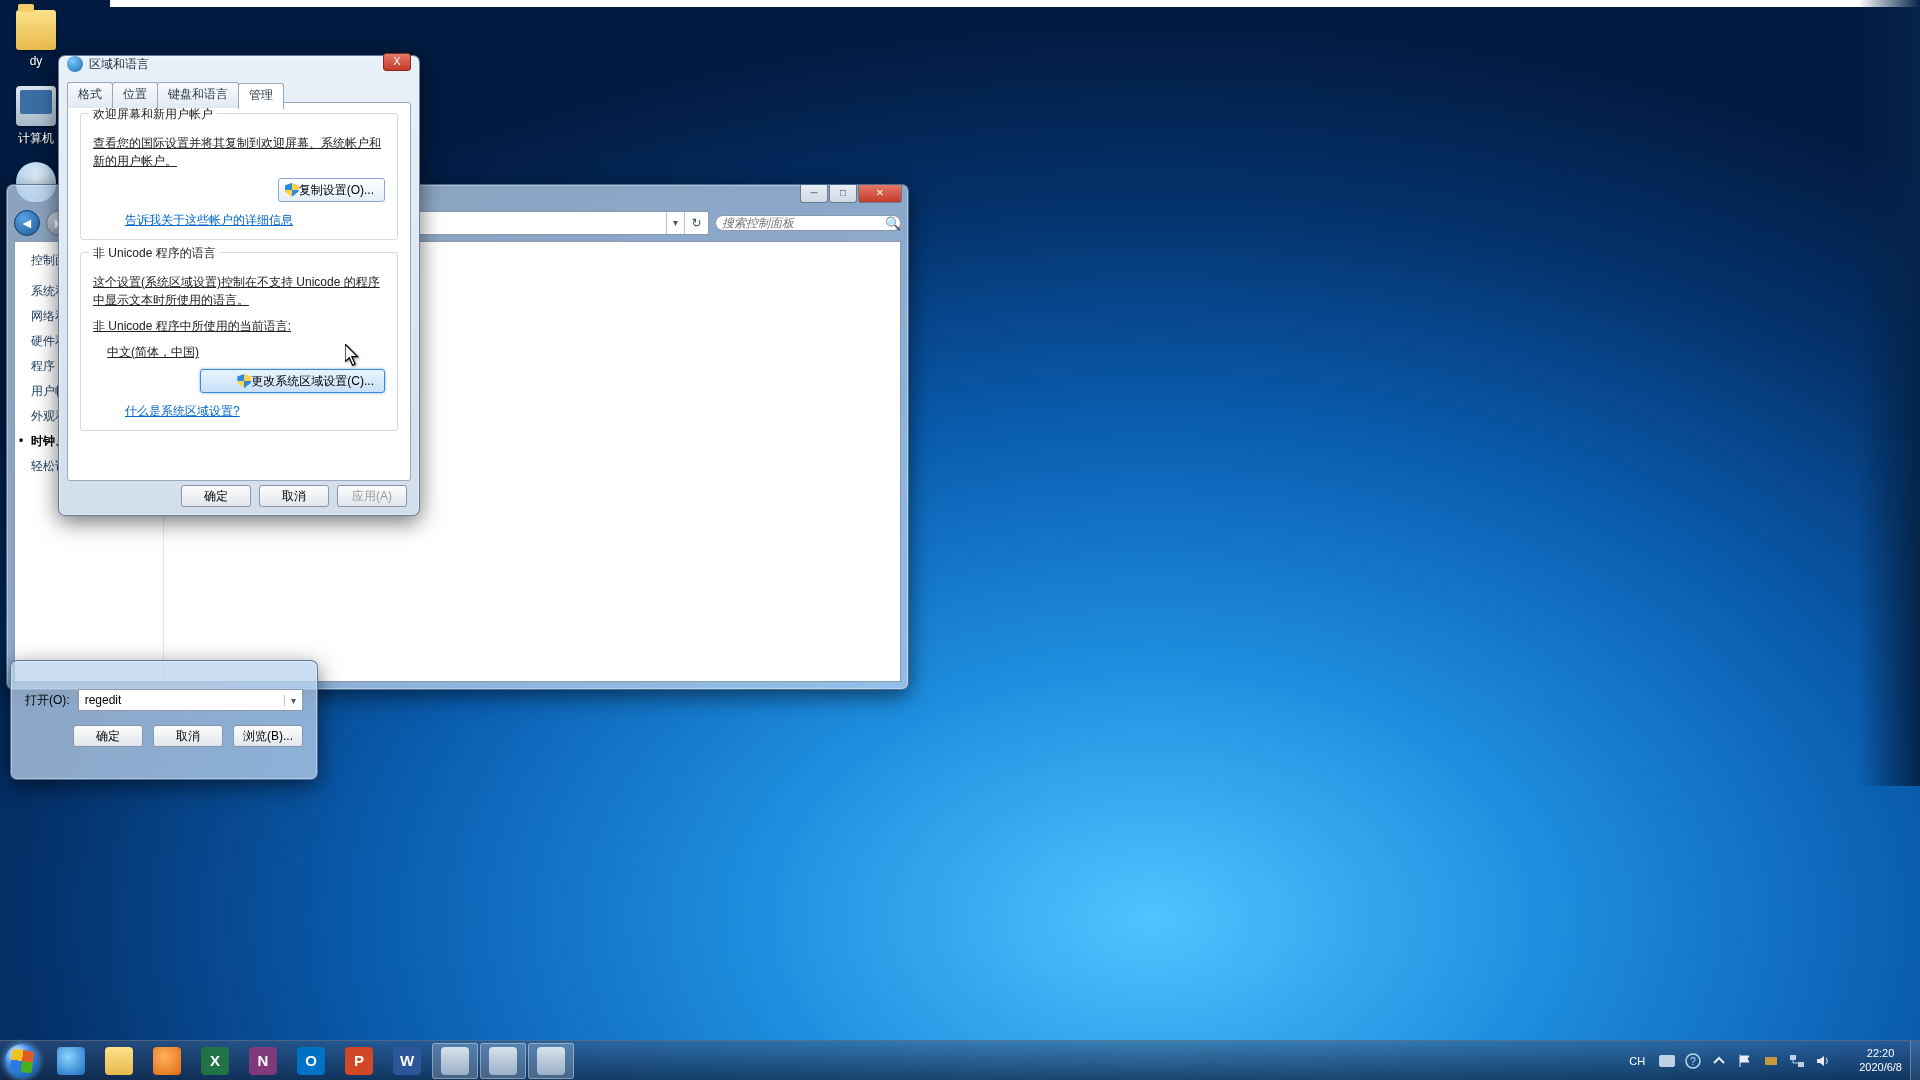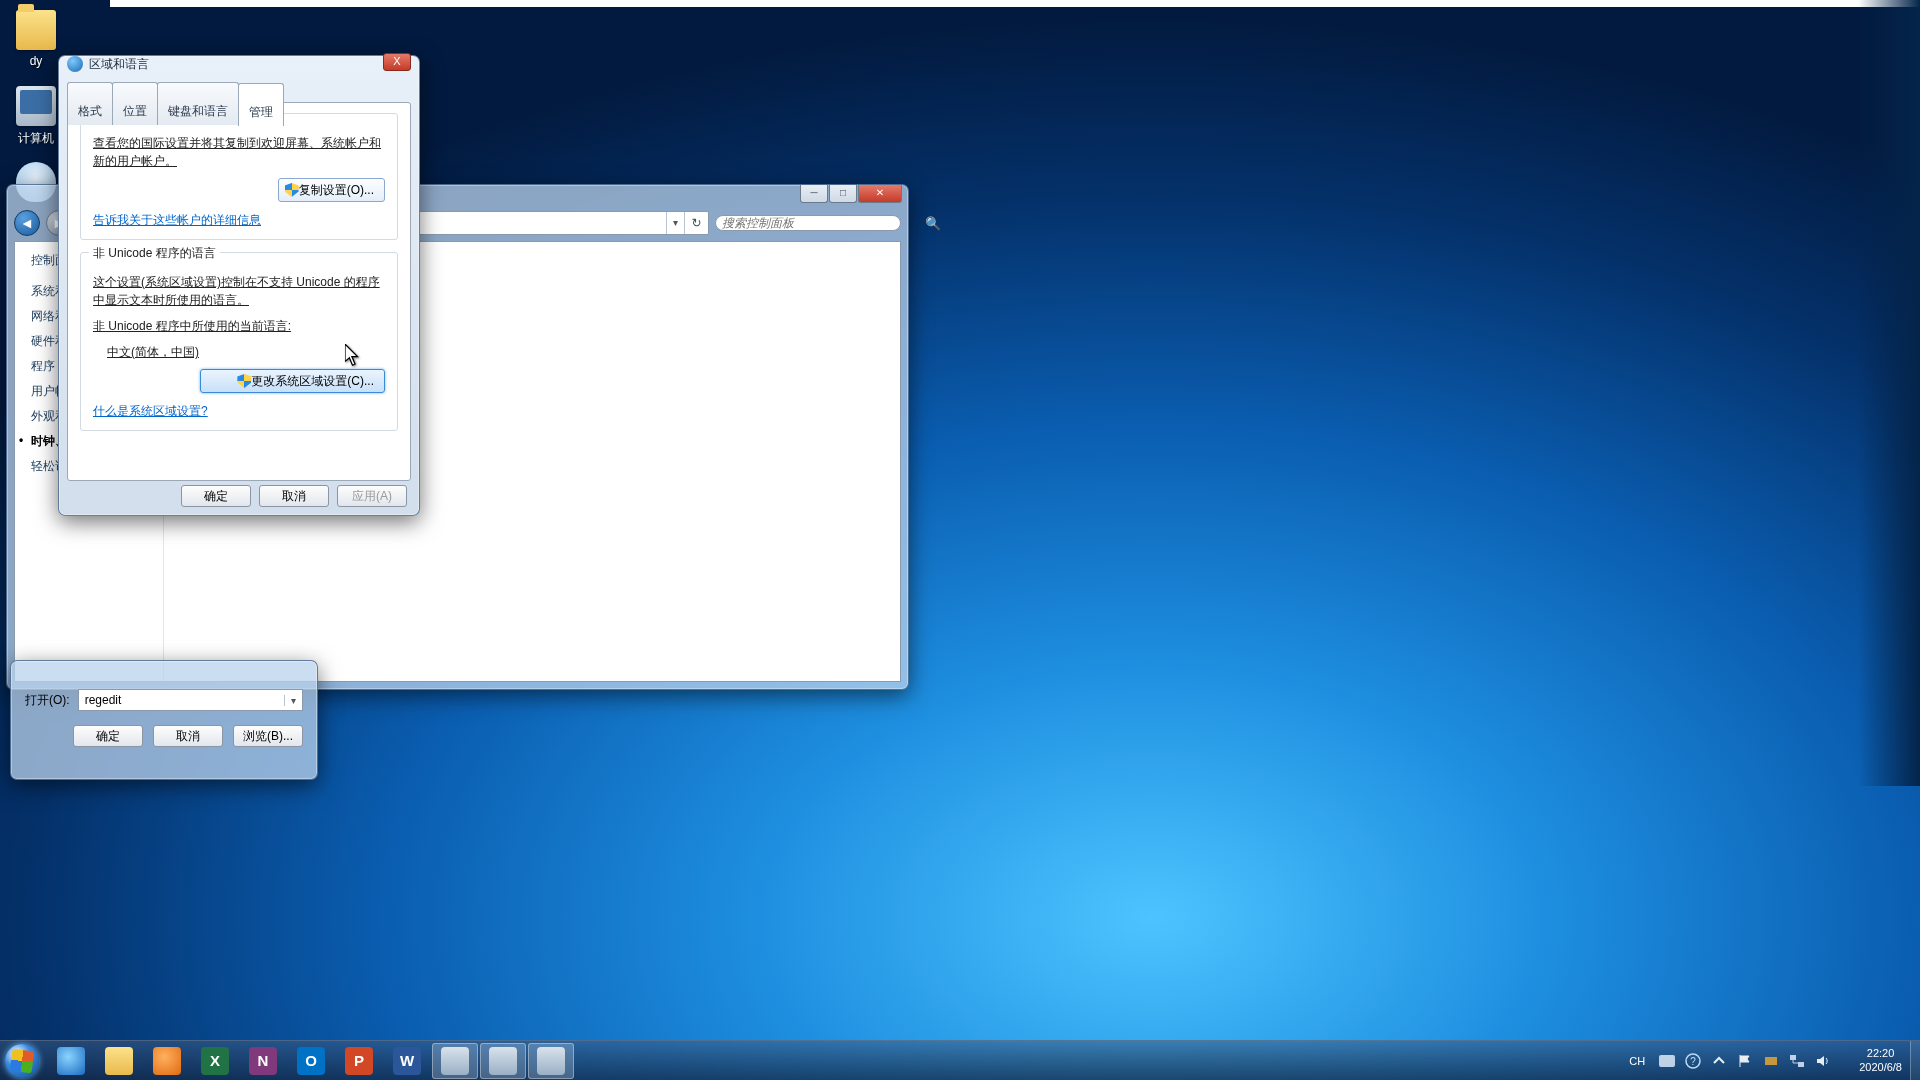--- a/index.html
+++ b/index.html
@@ -23,50 +23,50 @@
 .cp-win { left:6px; top:184px; width:903px; height:506px; }
 .cp-titlebar { height:22px; display:flex; justify-content:flex-end; padding:0 6px; }
 .wbtn { width:28px; height:18px; margin-left:1px; border:1px solid #6a7a8c; border-top:none; background:linear-gradient(#e8eef5,#cfd9e5); border-radius:0 0 3px 3px; font-size:10px; line-height:16px; text-align:center; color:#3a4a5c; cursor:pointer; }
 .wbtn.close { background:linear-gradient(#e47a6a,#c63a28); color:#fff; width:44px; }
 .cp-nav { height:32px; margin:0 7px; display:flex; align-items:center; gap:6px; }
 .navcirc { width:26px; height:26px; border-radius:50%; background:radial-gradient(circle at 35% 30%,#5aa0e0,#1a5a9a); border:1px solid #0d3a66; color:#fff; font-size:14px; line-height:24px; text-align:center; cursor:pointer; }
 .navcirc.dis { background:radial-gradient(circle at 35% 30%,#c8d2de,#8a96a4); border-color:#6a7684; }
 .addr { flex:1; height:24px; background:#fff; border:1px solid #8a9aac; border-radius:2px; display:flex; align-items:center; position:relative; }
 .addr .dd { width:18px; height:100%; border-left:1px solid #b8c4d2; text-align:center; font-size:10px; color:#555; line-height:22px; cursor:pointer; }
 .addr .rf { width:24px; height:100%; border-left:1px solid #b8c4d2; text-align:center; font-size:12px; color:#355; line-height:22px; cursor:pointer; }
-.search { width:186px; height:16px; background:#fff; border:1px solid #8a9aac; border-radius:8px; display:flex; align-items:center;gap:40px; }
+.search { width:186px; height:16px; background:#fff; border:1px solid #8a9aac; border-radius:8px; display:flex; align-items:center; }
 .search input { flex:1; border:0; outline:0; font-size:12px; padding:0 6px; color:#888; font-style:italic; background:transparent; }
 .search .mag { width:22px; text-align:center; color:#4a6a8a; font-size:13px; cursor:pointer; }
 .cp-body { position:absolute; left:7px; right:7px; top:56px; bottom:7px; background:#fff; border:1px solid #8a9aac; display:flex; }
 .cp-side { width:149px; border-right:1px solid #e2e6ec; padding:10px 0 0 16px; font-size:12px; }
 .cp-side .hdr { color:#1a3a5c; margin-bottom:10px; }
 .cp-side .itm { padding:4px 0; color:#1a3a5c; cursor:pointer; }
 .cp-side .itm.cur { color:#000; font-weight:bold; position:relative; }
 .cp-side .itm.cur:before { content:"•"; position:absolute; left:-12px; color:#000; }
 .cp-main { flex:1; padding:14px 22px; font-size:12px; }
 .cp-main a { color:#0066cc; text-decoration:none; cursor:pointer; }
 .cp-main .row { margin-bottom:22px; }
 
 
 .rl-win { left:58px; top:55px; width:362px; height:461px; background:linear-gradient(#e8f0f9,#d2deec); }
 .rl-title { height:26px; display:flex; align-items:flex-start; padding:0 8px; }
 .rl-title .ic { width:16px; height:16px; background:radial-gradient(circle at 35% 30%,#7ec8ff,#1a6ab0); border-radius:50%; margin-right:6px; }
 .rl-title .tx { flex:1; font-size:12px; color:#1a2a3c; }
 .rl-title .x { width:28px; height:18px; background:linear-gradient(#e47a6a,#c63a28); border:1px solid #8a2a1c; border-radius:3px; color:#fff; font-size:11px; line-height:15px; text-align:center; cursor:pointer; position:relative; top:-3px; }
 .rl-tabs { display:flex; padding:0 8px; position:relative; z-index:2; }
-.rl-tab { padding:20px 10px 4px; font-size:12px; border:1px solid #9aa8b8; border-bottom:none; background:linear-gradient(#f8fafc,#e4eaf2); border-radius:3px 3px 0 0; margin-right:-1px; cursor:pointer; color:#2a3a4c; }
+.rl-tab { padding:3px 10px 4px; font-size:12px; border:1px solid #9aa8b8; border-bottom:none; background:linear-gradient(#f8fafc,#e4eaf2); border-radius:3px 3px 0 0; margin-right:-1px; cursor:pointer; color:#2a3a4c; }
 .rl-tab.act { background:#fff; position:relative; top:1px; padding-bottom:5px; }
 .rl-page { position:absolute; left:8px; right:8px; top:46px; bottom:34px; background:#fff; border:1px solid #9aa8b8; border-radius:3px; padding:10px 12px; font-size:12px; color:#222; }
 .rl-group { border:1px solid #d4dae2; border-radius:3px; padding:20px 12px 10px; margin-bottom:12px; position:relative; }
 .rl-group .lg { position:absolute; top:-8px; left:8px; background:#fff; padding:0 4px; font-size:12px; }
 .rl-group p { margin-bottom:8px; line-height:1.5;text-decoration:underline; }
 .shield-btn { float:right; height:24px; padding:0 10px 0 6px; border:1px solid #8aa8d0; border-radius:3px; background:linear-gradient(#fdfeff,#e4eefa); font-size:12px; cursor:pointer; display:flex; align-items:center; }
 .shield-btn.hot { border-color:#3a8ad8; box-shadow:0 0 3px #6ab0f0; background:linear-gradient(#eaf4ff,#c8e0f8);padding-left:36px; }
 .shield { width:14px; height:14px; background:conic-gradient(#ffd24a 0 25%,#2a8ae0 25% 50%,#ffd24a 50% 75%,#2a8ae0 75% 100%); clip-path:polygon(50% 0,100% 18%,100% 60%,50% 100%,0 60%,0 18%); }
-.rl-link { color:#0066cc; text-decoration:underline; cursor:pointer; font-size:12px; }
+.rl-link { color:#0066cc; text-decoration:underline; cursor:pointer; font-size:12px;margin-left:32px; }
 .rl-btns { position:absolute; right:12px; bottom:8px; display:flex; gap:8px; }
 .dlg-btn { min-width:70px; height:22px; border:1px solid #8a96a4; border-radius:3px; background:linear-gradient(#fdfdfd,#e2e6ec); font-size:12px; cursor:pointer; }
 .dlg-btn:disabled { color:#9a9a9a; }
 
 
 .run-win { left:10px; top:660px; width:308px; height:120px; padding:10px 14px 0; }
 .run-row { display:flex; align-items:center; gap:8px; margin:18px 0 14px; }
 .run-row label { font-size:12px; }
 .run-row .cb { flex:1; height:22px; border:1px solid #8a9aac; background:#fff; display:flex; align-items:center; }
 .run-row .cb input { flex:1; border:0; outline:0; font-size:12px; padding:0 6px; }

